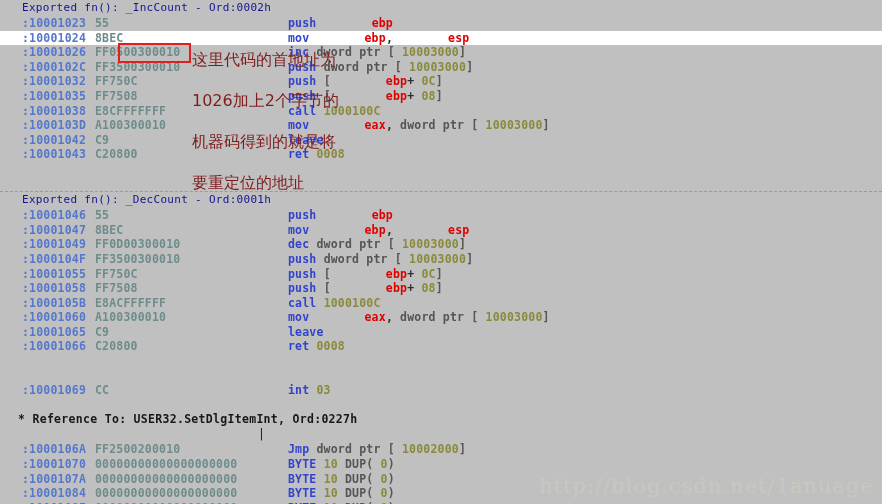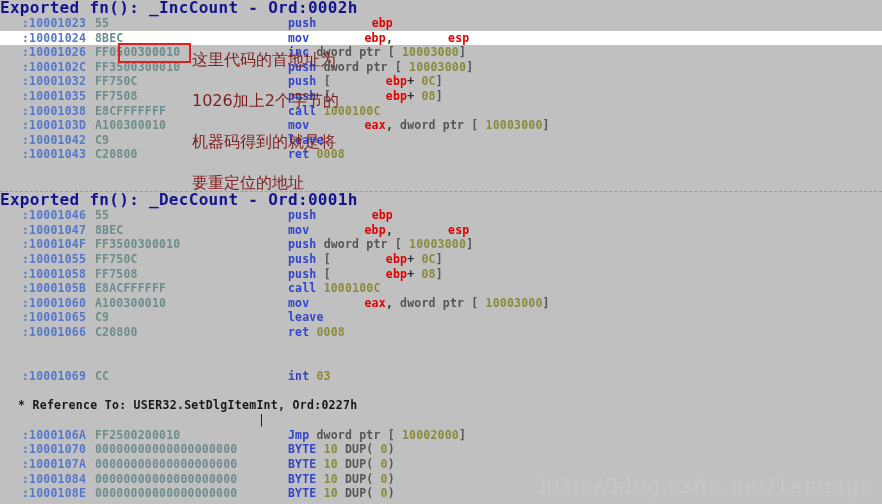--- a/index.html
+++ b/index.html
@@ -55,23 +55,24 @@
   .t-hex    { color: #8a8a3c; margin-top: 44px; }
   .t-plain  { color: #555555; }
   .t-punct  { color: #303030; }
 
   
   .sect-header {
     position: relative;
     height: 16px;
     line-height: 16px;
     white-space: pre;
-    font-size: 16px;
-    font-weight: bold;
+    font-size: 11px;
+    font-weight: normal;
     color: #13138f;
+    padding-left: 22px;
     letter-spacing: 0.3px;
   }
   .divider {
     height: 0;
     border-top: 1px dashed #9a9a9a;
     margin: 0;
   }
 
   .ref-line {
     position: relative;
@@ -155,20 +156,21 @@
       <div class="line"><span class="col-addr">:10001038</span><span class="col-bytes">E8CFFFFFFF</span><span class="col-mnem"><span class="t-mnem">call</span><span> </span><span><span class="t-hex">1000100C</span></span></span></div>
       <div class="line"><span class="col-addr">:1000103D</span><span class="col-bytes">A100300010</span><span class="col-mnem"><span class="t-mnem">mov</span><span> </span><span><span class="t-reg">eax</span><span class="t-punct">,</span><span class="t-plain"> dword ptr [</span><span class="t-hex"> 10003000</span><span class="t-plain">]</span></span></span></div>
       <div class="line"><span class="col-addr">:10001042</span><span class="col-bytes">C9</span><span class="col-mnem"><span class="t-mnem">leave</span></span></div>
       <div class="line"><span class="col-addr">:10001043</span><span class="col-bytes">C20800</span><span class="col-mnem"><span class="t-mnem">ret</span><span> </span><span><span class="t-hex">0008</span></span></span></div>
       <div class="blank-line"></div>
       <div class="blank-line"></div>
       <div class="divider"></div>
       <div class="sect-header">Exported fn(): _DecCount - Ord:0001h</div>
       <div class="line"><span class="col-addr">:10001046</span><span class="col-bytes">55</span><span class="col-mnem"><span class="t-mnem">push</span><span> </span><span><span class="t-reg">ebp</span></span></span></div>
       <div class="line"><span class="col-addr">:10001047</span><span class="col-bytes">8BEC</span><span class="col-mnem"><span class="t-mnem">mov</span><span> </span><span><span class="t-reg">ebp</span><span class="t-punct">,</span><span class="t-reg"> esp</span></span></span></div>
+      <div class="line"><span class="col-addr">:10001049</span><span class="col-bytes">FF0D00300010</span><span class="col-mnem"><span class="t-mnem">dec</span><span> </span><span><span class="t-plain">dword ptr [</span><span class="t-hex"> 10003000</span><span class="t-plain">]</span></span></span></div>
       <div class="line"><span class="col-addr">:1000104F</span><span class="col-bytes">FF3500300010</span><span class="col-mnem"><span class="t-mnem">push</span><span> </span><span><span class="t-plain">dword ptr [</span><span class="t-hex"> 10003000</span><span class="t-plain">]</span></span></span></div>
       <div class="line"><span class="col-addr">:10001055</span><span class="col-bytes">FF750C</span><span class="col-mnem"><span class="t-mnem">push</span><span> </span><span><span class="t-plain">[</span><span class="t-reg"> ebp</span><span class="t-punct">+</span><span class="t-hex"> 0C</span><span class="t-plain">]</span></span></span></div>
       <div class="line"><span class="col-addr">:10001058</span><span class="col-bytes">FF7508</span><span class="col-mnem"><span class="t-mnem">push</span><span> </span><span><span class="t-plain">[</span><span class="t-reg"> ebp</span><span class="t-punct">+</span><span class="t-hex"> 08</span><span class="t-plain">]</span></span></span></div>
       <div class="line"><span class="col-addr">:1000105B</span><span class="col-bytes">E8ACFFFFFF</span><span class="col-mnem"><span class="t-mnem">call</span><span> </span><span><span class="t-hex">1000100C</span></span></span></div>
       <div class="line"><span class="col-addr">:10001060</span><span class="col-bytes">A100300010</span><span class="col-mnem"><span class="t-mnem">mov</span><span> </span><span><span class="t-reg">eax</span><span class="t-punct">,</span><span class="t-plain"> dword ptr [</span><span class="t-hex"> 10003000</span><span class="t-plain">]</span></span></span></div>
       <div class="line"><span class="col-addr">:10001065</span><span class="col-bytes">C9</span><span class="col-mnem"><span class="t-mnem">leave</span></span></div>
       <div class="line"><span class="col-addr">:10001066</span><span class="col-bytes">C20800</span><span class="col-mnem"><span class="t-mnem">ret</span><span> </span><span><span class="t-hex">0008</span></span></span></div>
     </div>
 
   <div id="tail-host">

